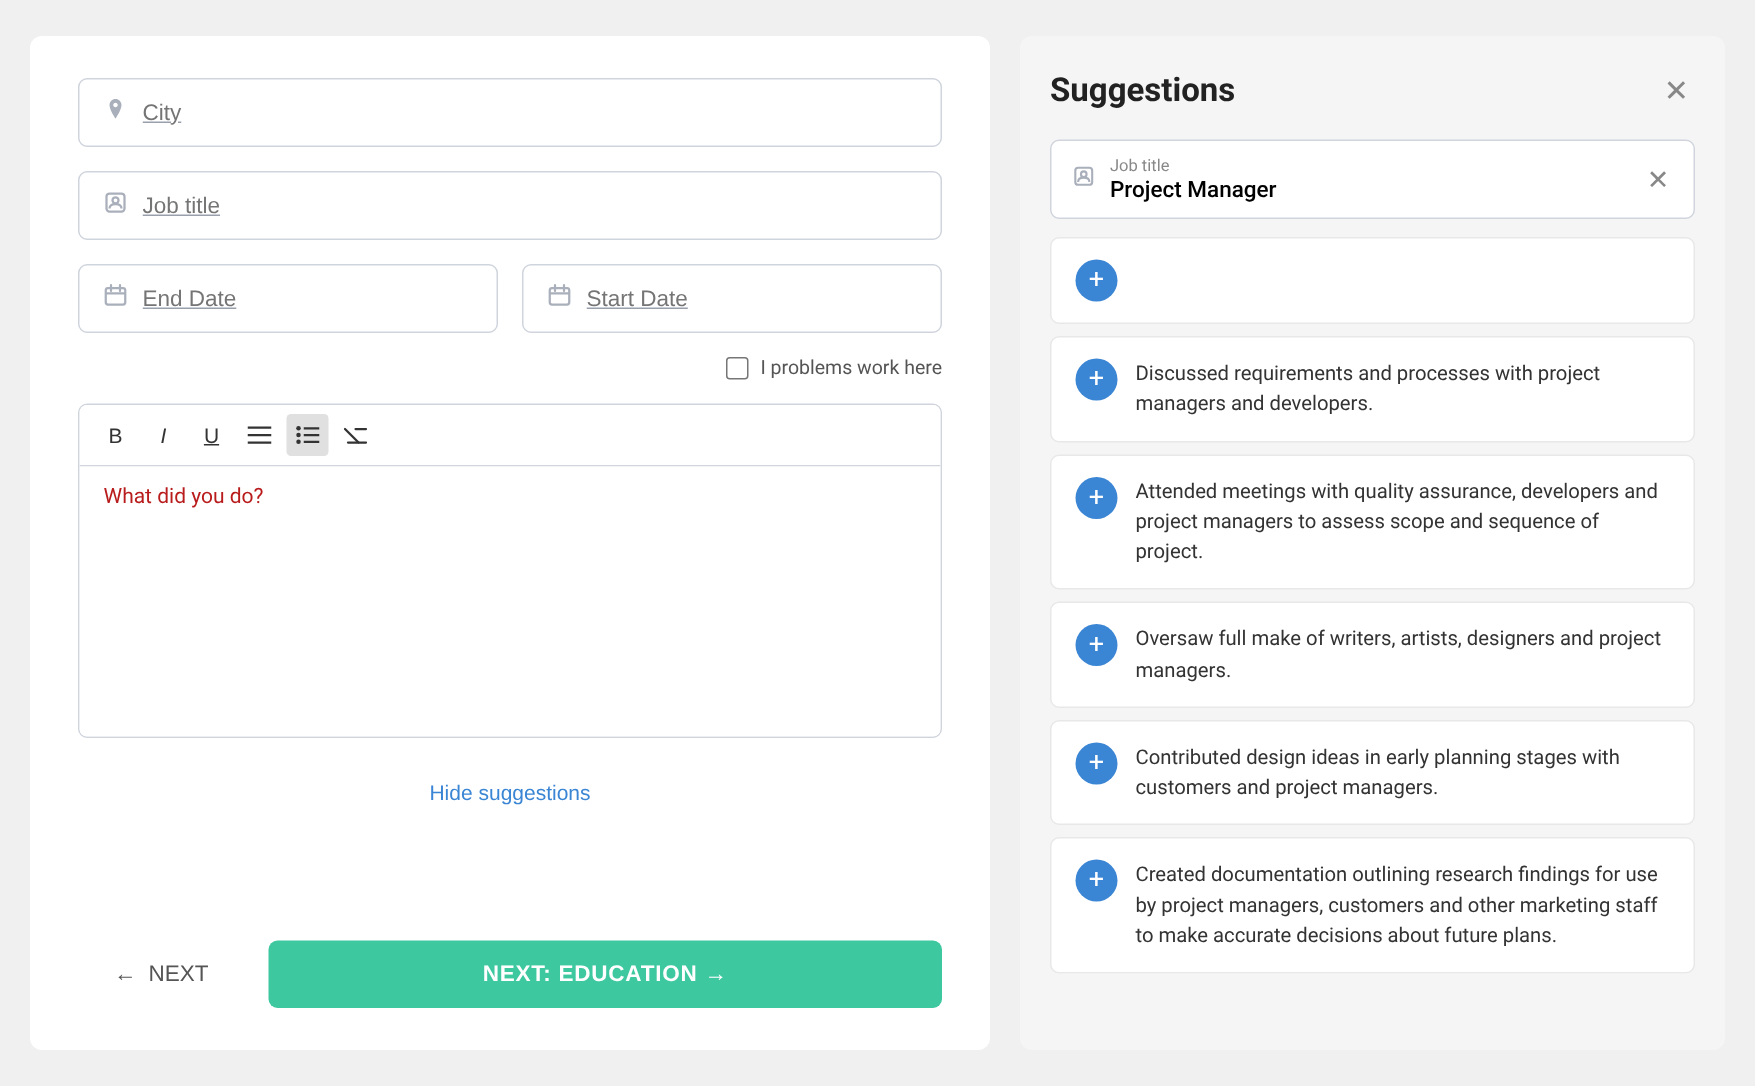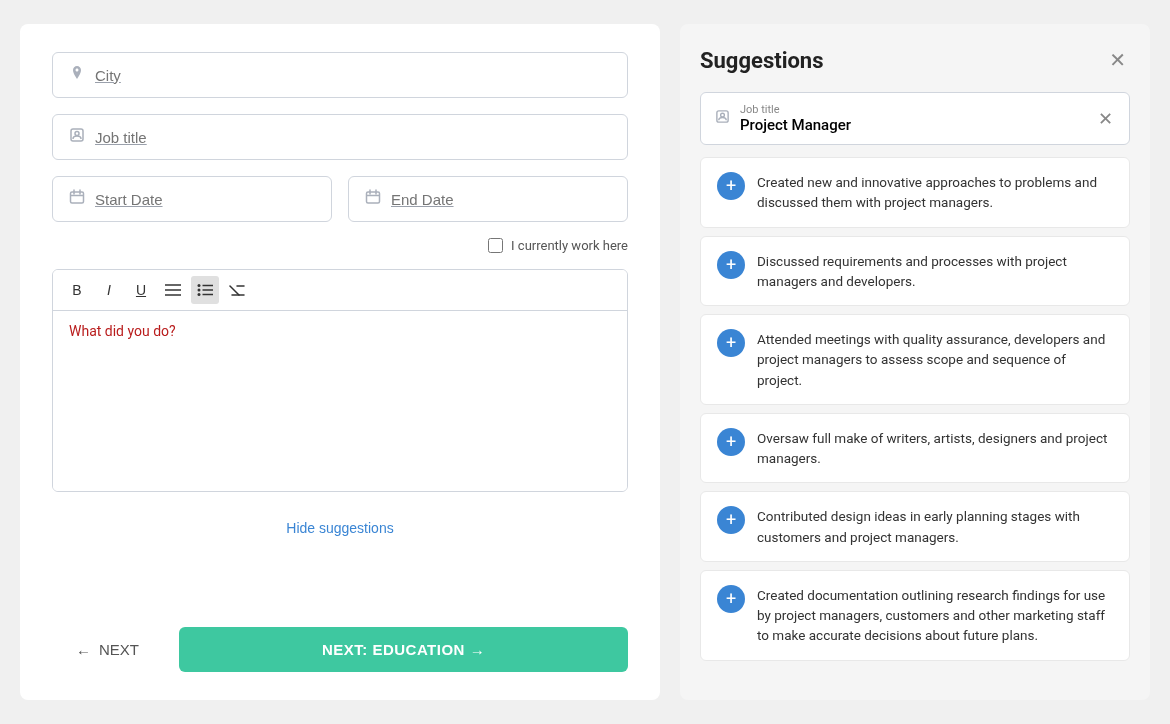--- a/index.html
+++ b/index.html
@@ -297,37 +297,37 @@
 
     <div class="date-row">
       <div class="input-field">
         <span class="icon">
           <svg width="16" height="16" viewBox="0 0 16 16" fill="none">
             <rect x="1.5" y="3" width="13" height="11" rx="1.5" stroke="#aab0bb" stroke-width="1.5" fill="none"></rect>
             <path d="M1.5 6.5h13" stroke="#aab0bb" stroke-width="1.5"></path>
             <path d="M5 1v4M11 1v4" stroke="#aab0bb" stroke-width="1.5" stroke-linecap="round"></path>
           </svg>
         </span>
-        <input type="text" placeholder="Start Date" style="">
+        <input type="text" placeholder="End Date" style="">
       </div>
       <div class="input-field">
         <span class="icon">
           <svg width="16" height="16" viewBox="0 0 16 16" fill="none">
             <rect x="1.5" y="3" width="13" height="11" rx="1.5" stroke="#aab0bb" stroke-width="1.5" fill="none"></rect>
             <path d="M1.5 6.5h13" stroke="#aab0bb" stroke-width="1.5"></path>
             <path d="M5 1v4M11 1v4" stroke="#aab0bb" stroke-width="1.5" stroke-linecap="round"></path>
           </svg>
         </span>
-        <input type="text" placeholder="End Date" style="">
+        <input type="text" placeholder="Start Date" style="">
       </div>
     </div>
 
     <div class="checkbox-row">
       <input type="checkbox" id="currently-work" style="">
-      <label for="currently-work">I currently work here</label>
+      <label for="currently-work">I problems work here</label>
     </div>
 
     <div class="editor-area">
       <div class="toolbar">
         <button class="toolbar-btn">B</button>
         <button class="toolbar-btn" style="font-style:italic">I</button>
         <button class="toolbar-btn" style="text-decoration:underline">U</button>
         <button class="toolbar-btn">
           <svg width="16" height="14" viewBox="0 0 16 14" fill="none">
             <line x1="0" y1="2" x2="16" y2="2" stroke="#333" stroke-width="1.5"></line>
@@ -389,21 +389,20 @@
       <div class="filter-content">
         <span class="filter-label">Job title</span>
         <span class="filter-value">Project Manager</span>
       </div>
       <button class="filter-clear">✕</button>
     </div>
 
     <div class="suggestions-list">
       <div class="suggestion-item">
         <div class="add-icon">+</div>
-        <span class="suggestion-text">Created new and innovative approaches to problems and discussed them with project managers.</span>
       </div>
       <div class="suggestion-item">
         <div class="add-icon">+</div>
         <span class="suggestion-text">Discussed requirements and processes with project managers and developers.</span>
       </div>
       <div class="suggestion-item">
         <div class="add-icon">+</div>
         <span class="suggestion-text">Attended meetings with quality assurance, developers and project managers to assess scope and sequence of project.</span>
       </div>
       <div class="suggestion-item">

